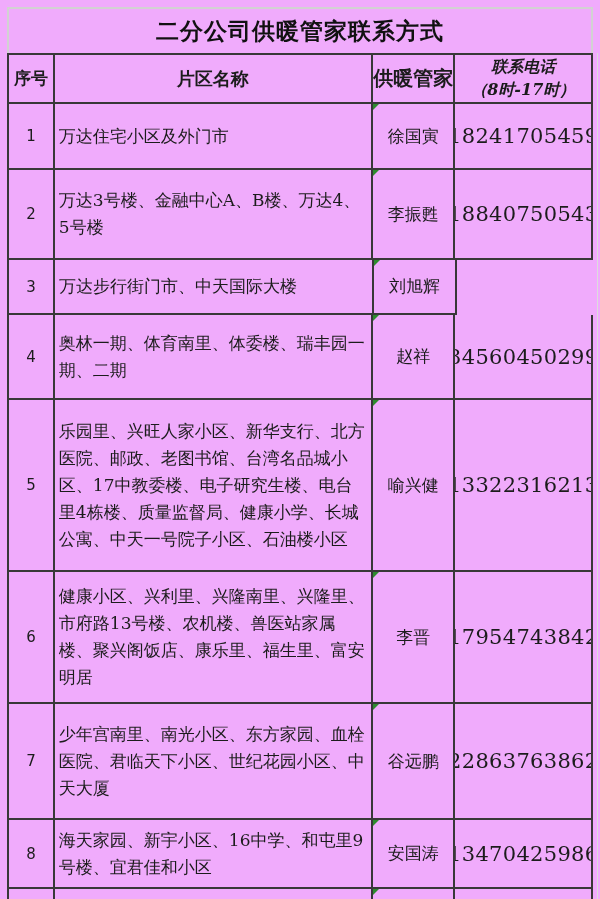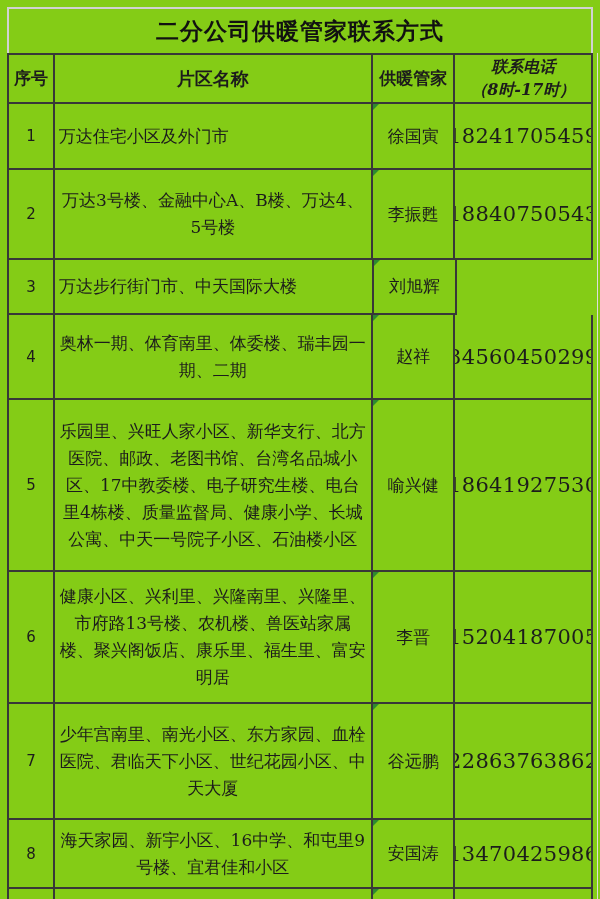--- a/index.html
+++ b/index.html
@@ -1,17 +1,17 @@
 <!DOCTYPE html>
 <html style="--line: #383838; --title-border: #d2d2d2; --green: #2e8b2e;"><head>
 <meta charset="utf-8">
 <style>
   html,body { margin:0; padding:0; background:#ffffff; }
   .canvas {
-    position:relative; width:600px; height:899px; background:#84cc16;
+    position:relative; width:600px; height:899px; background:#f0abfc;
     overflow:hidden; color:#1c1c1c;
     font-family:"DejaVu Serif","Liberation Serif",serif;
   }
   .title-box {
     position:absolute; left:7px; top:7px; width:586px; height:47px;
     box-sizing:border-box;
     border:2px solid var(--title-border,#d2d2d2); border-bottom:none;
     display:flex; align-items:center; justify-content:center;
     font-size:23px; font-weight:bold; letter-spacing:1px; color:#111;
   }
@@ -23,28 +23,28 @@
   }
   .tr { display:flex; }
   .td {
     box-sizing:border-box;
     border-right:2px solid var(--line,#383838);
     border-bottom:2px solid var(--line,#383838);
     display:flex; align-items:center; justify-content:center;
     overflow:hidden;
   }
   .td.no    { width:46px;  font-family:"DejaVu Sans","Liberation Sans",sans-serif; font-size:15px; }
-  .td.area  { width:319px; justify-content:flex-start; text-align:center;
+  .td.area  { width:319px; justify-content:flex-start; text-align:left;
               padding:3px 4px; font-size:17px; line-height:27px; }
   .td.mgr   { width:83px;  position:relative; font-size:17px; }
   .td.phone { width:138px; font-size:21px; letter-spacing:0.3px; }
   .hdr .td  { font-weight:bold; }
   .hdr .no  { font-family:"DejaVu Serif","Liberation Serif",serif; font-size:17px; }
   .hdr .area{ justify-content:center; font-size:18px; }
-  .hdr .mgr { font-size:17px; }
+  .hdr .mgr { font-size:20px; }
   .hdr .phone { flex-direction:column; font-size:16px; line-height:1.4; letter-spacing:0;font-style:italic; }
   .tri {
     position:absolute; top:0; left:0; width:0; height:0;
     border-top:6px solid var(--green,#2e8b2e);
     border-right:6px solid transparent;
   }
   .tr.partial .td { border-bottom:none; }
   .gridline-right {
     position:absolute; left:597px; top:53px; width:1px; height:846px;
     background:#dcdcdc;
@@ -108,31 +108,31 @@
       <div class="td phone">34560450299</div>
     </div>
 
     <div class="tr" style="height:172px">
       <div class="td no">5</div>
       <div class="td area">乐园里、兴旺人家小区、新华支行、北方医院、邮政、老图书馆、台湾名品城小区、17中教委楼、电子研究生楼、电台里4栋楼、质量监督局、健康小学、长城公寓、中天一号院子小区、石油楼小区</div>
       <div class="td mgr">
           <span class="tri"></span>
           <span>喻兴健</span>
         </div>
-      <div class="td phone">18641927530</div>
+      <div class="td phone">13322316213</div>
     </div>
 
     <div class="tr" style="height:132px">
       <div class="td no">6</div>
       <div class="td area">健康小区、兴利里、兴隆南里、兴隆里、市府路13号楼、农机楼、兽医站家属楼、聚兴阁饭店、康乐里、福生里、富安明居</div>
       <div class="td mgr">
           <span class="tri"></span>
           <span>李晋</span>
         </div>
-      <div class="td phone">15204187005</div>
+      <div class="td phone">17954743842</div>
     </div>
 
     <div class="tr" style="height:116px">
       <div class="td no">7</div>
       <div class="td area">少年宫南里、南光小区、东方家园、血栓医院、君临天下小区、世纪花园小区、中天大厦</div>
       <div class="td mgr">
           <span class="tri"></span>
           <span>谷远鹏</span>
         </div>
       <div class="td phone">22863763862</div>

